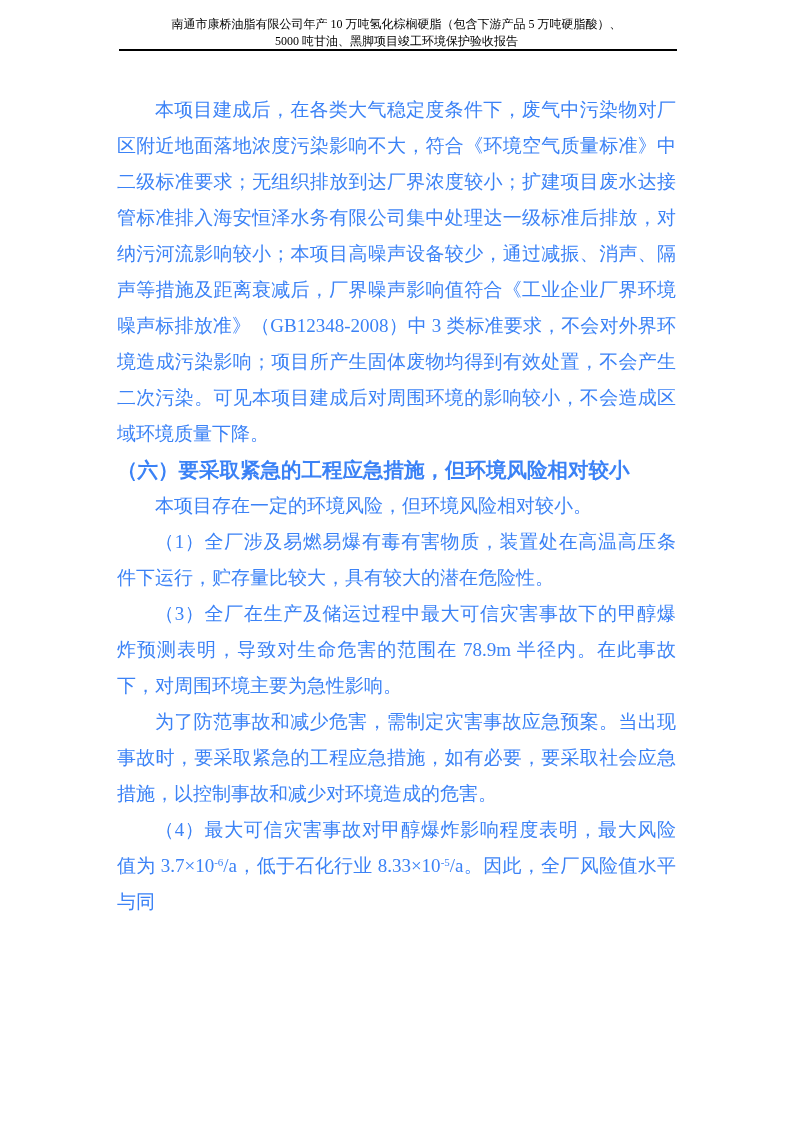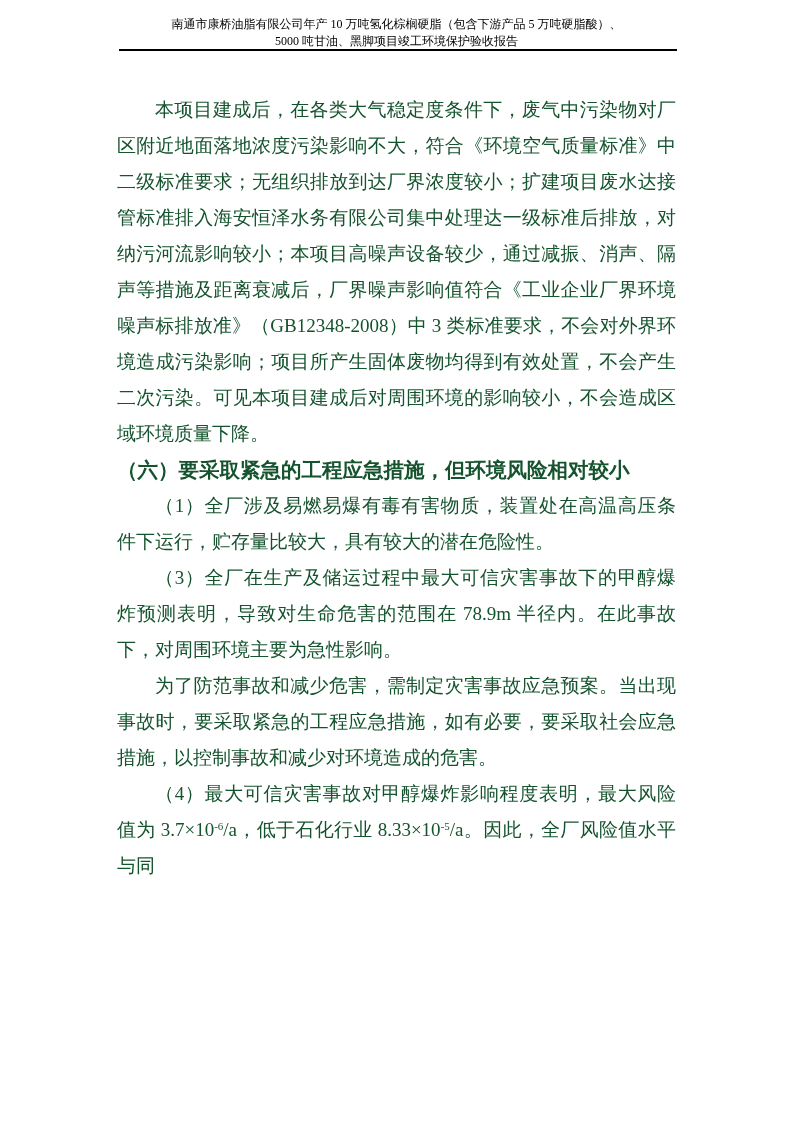--- a/index.html
+++ b/index.html
@@ -31,21 +31,21 @@
     height: 0;
   }
   .doc-body {
     position: absolute;
     top: 92px;
     left: 117px;
     width: 559px;
     font-size: 19px;
     line-height: 36px;
     text-align: justify;
-    color: #14532d;
+    color: #3b82f6;
   }
   .para {
     margin: 0;
     text-indent: 2em;
   }
   .section-heading {
     margin: 0;
     font-size: 20.5px;
     line-height: 36px;
     font-weight: bold;
@@ -75,20 +75,21 @@
 
   <div class="header">
     <div>南通市康桥油脂有限公司年产 10 万吨氢化棕榈硬脂（包含下游产品 5 万吨硬脂酸）、</div>
     <div>5000 吨甘油、黑脚项目竣工环境保护验收报告</div>
   </div>
   <div class="header-rule"></div>
 
   <div class="doc-body">
     <p class="para">本项目建成后，在各类大气稳定度条件下，废气中污染物对厂区附近地面落地浓度污染影响不大，符合《环境空气质量标准》中二级标准要求；无组织排放到达厂界浓度较小；扩建项目废水达接管标准排入海安恒泽水务有限公司集中处理达一级标准后排放，对纳污河流影响较小；本项目高噪声设备较少，通过减振、消声、隔声等措施及距离衰减后，厂界噪声影响值符合《工业企业厂界环境噪声标排放准》（GB12348-2008）中 3 类标准要求，不会对外界环境造成污染影响；项目所产生固体废物均得到有效处置，不会产生二次污染。可见本项目建成后对周围环境的影响较小，不会造成区域环境质量下降。</p>
     <h2 class="section-heading">（六）要采取紧急的工程应急措施，但环境风险相对较小</h2>
+    <p class="para">本项目存在一定的环境风险，但环境风险相对较小。</p>
     <p class="para">（1）全厂涉及易燃易爆有毒有害物质，装置处在高温高压条件下运行，贮存量比较大，具有较大的潜在危险性。</p>
     <p class="para">（3）全厂在生产及储运过程中最大可信灾害事故下的甲醇爆炸预测表明，导致对生命危害的范围在 78.9m 半径内。在此事故下，对周围环境主要为急性影响。</p>
     <p class="para">为了防范事故和减少危害，需制定灾害事故应急预案。当出现事故时，要采取紧急的工程应急措施，如有必要，要采取社会应急措施，以控制事故和减少对环境造成的危害。</p>
     <p class="para"><span>（4）最大可信灾害事故对甲醇爆炸影响程度表明，最大风险值为 3.7×10</span><sup>-6</sup><span>/a，低于石化行业 8.33×10</span><sup>-5</sup><span>/a。因此，全厂风险值水平与同</span></p>
   </div>
 
   <div class="footer">
     <span>46</span>
   </div>
 

